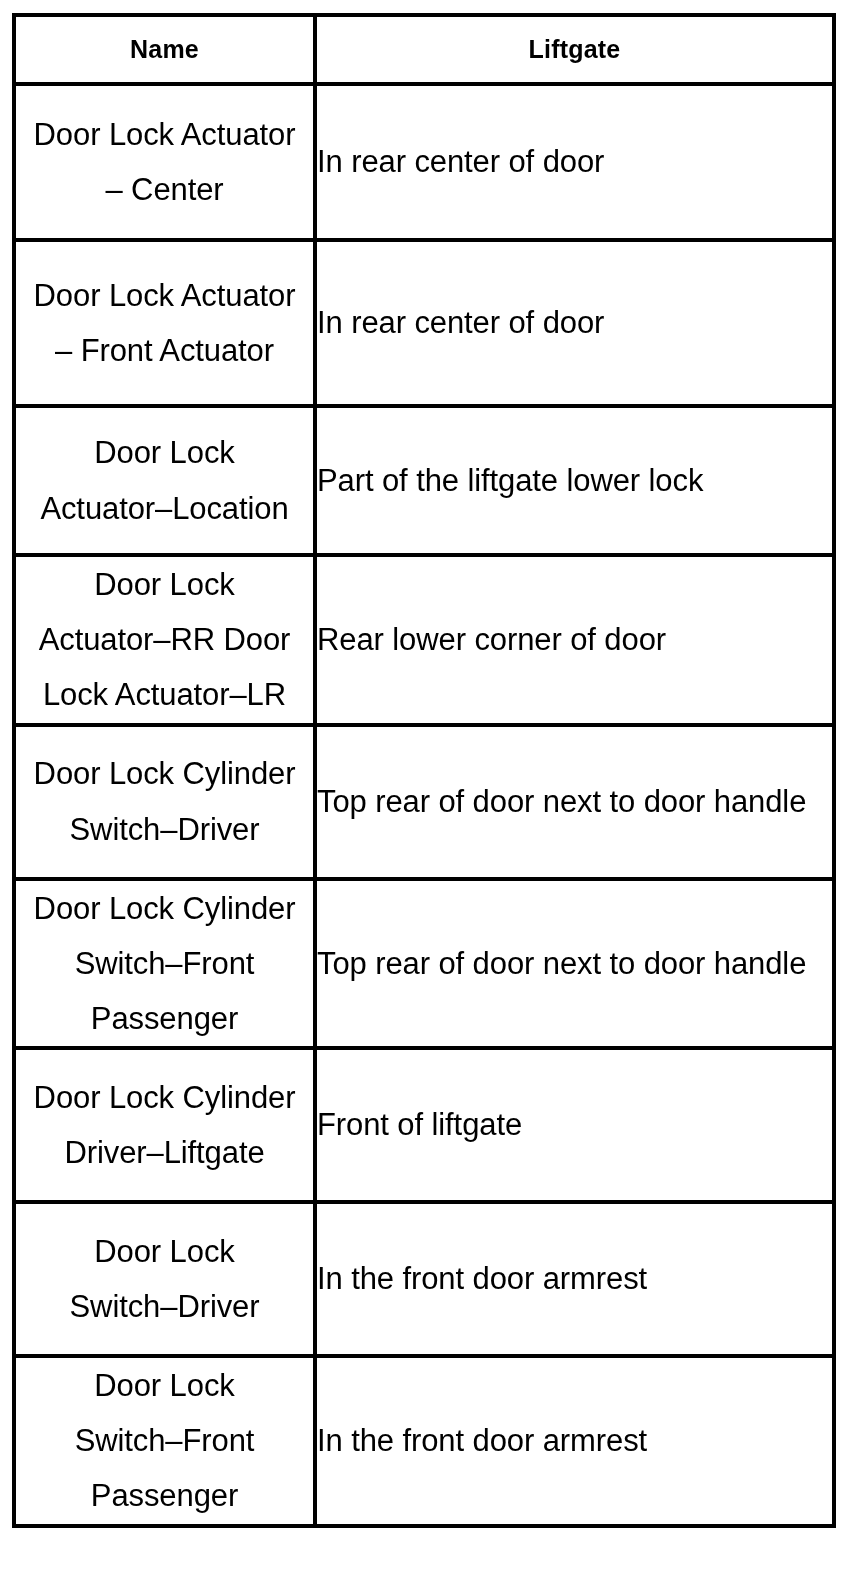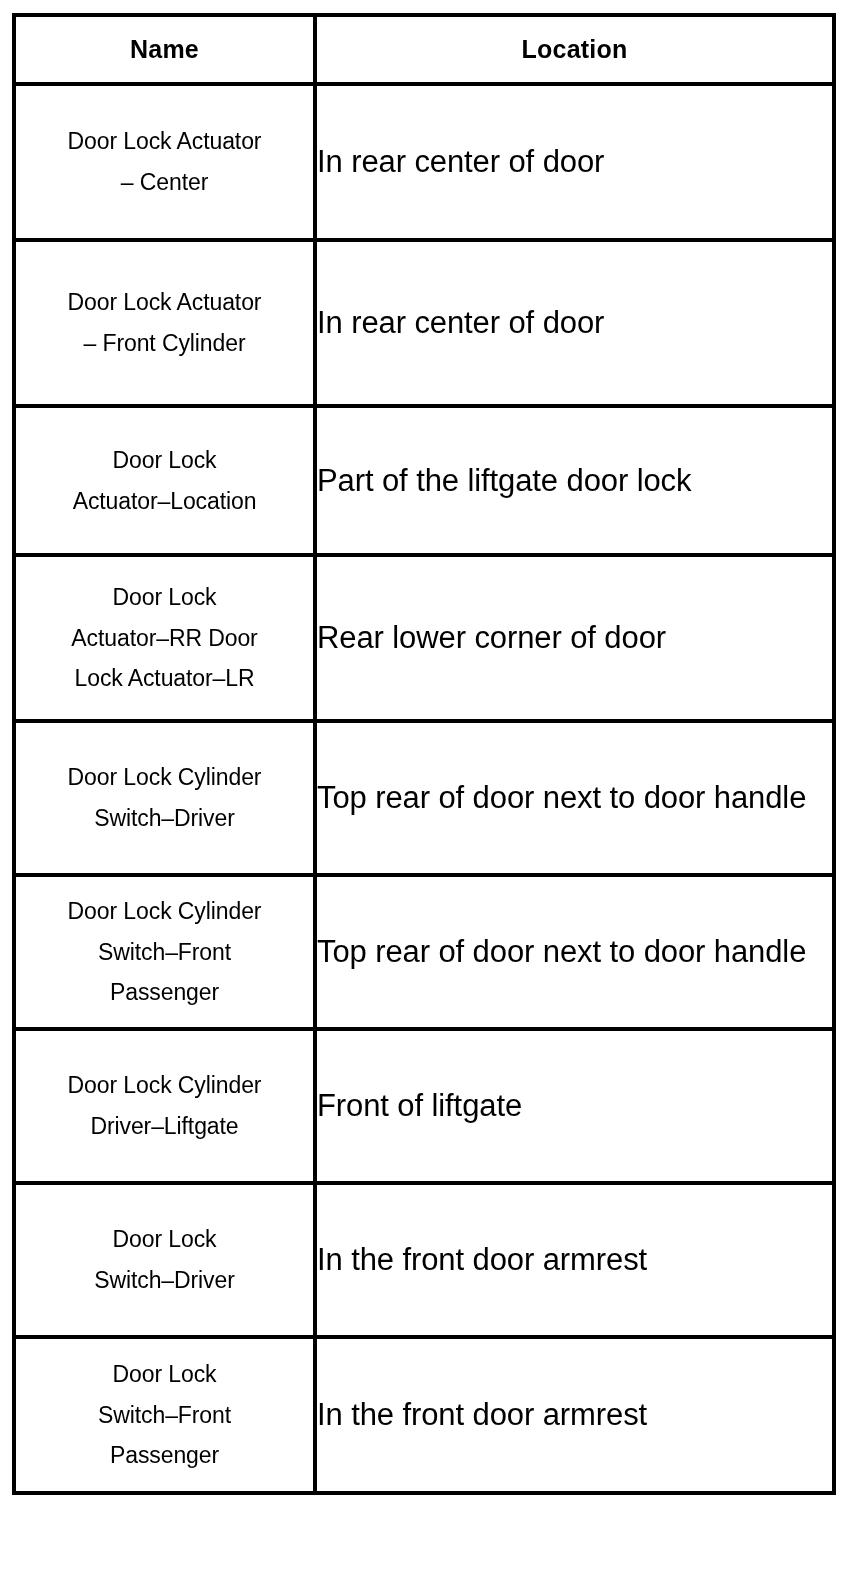--- a/index.html
+++ b/index.html
@@ -49,21 +49,21 @@
     font-size: 25px;
     font-weight: bold;
     text-align: center;
     letter-spacing: 0.2px;
     line-height: 1.1;
   }
 
   
   td.cell-name {
     text-align: center;
-    font-size: 23px;
+    font-size: 31px;
     line-height: 1.78;
     font-weight: normal;
     padding: 6px 10px;
     letter-spacing: -0.1px;
   }
 
   td.cell-loc {
     text-align: left;
     font-size: 31px;
     line-height: 1.78;
@@ -92,49 +92,49 @@
 <div class="sheet">
 
   <table class="spec-table">
     <colgroup>
       <col class="col-name">
       <col class="col-loc">
     </colgroup>
     <thead>
       <tr>
         <th>Name</th>
-        <th>Location</th>
+        <th>Liftgate</th>
       </tr>
     </thead>
     <tbody id="table-body">
         <tr class="r0">
           <td class="cell-name">
             <span class="nm-line">Door Lock Actuator</span>
             <span class="nm-line">– Center</span>
           </td>
           <td class="cell-loc">
             <span class="loc-text">In rear center of door</span>
           </td>
         </tr>
         <tr class="r1">
           <td class="cell-name">
             <span class="nm-line">Door Lock Actuator</span>
-            <span class="nm-line">– Front Cylinder</span>
+            <span class="nm-line">– Front Actuator</span>
           </td>
           <td class="cell-loc">
             <span class="loc-text">In rear center of door</span>
           </td>
         </tr>
         <tr class="r2">
           <td class="cell-name">
             <span class="nm-line">Door Lock</span>
             <span class="nm-line">Actuator–Location</span>
           </td>
           <td class="cell-loc">
-            <span class="loc-text">Part of the liftgate door lock</span>
+            <span class="loc-text">Part of the liftgate lower lock</span>
           </td>
         </tr>
         <tr class="r3">
           <td class="cell-name">
             <span class="nm-line">Door Lock</span>
             <span class="nm-line">Actuator–RR Door</span>
             <span class="nm-line">Lock Actuator–LR</span>
           </td>
           <td class="cell-loc">
             <span class="loc-text">Rear lower corner of door</span>

